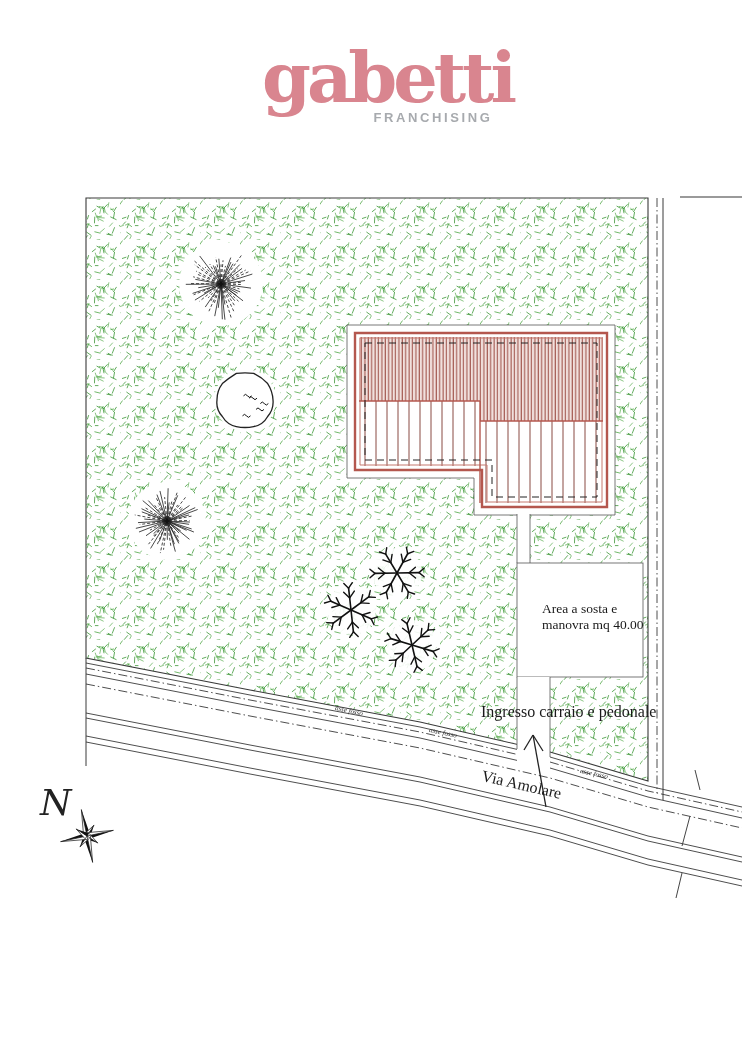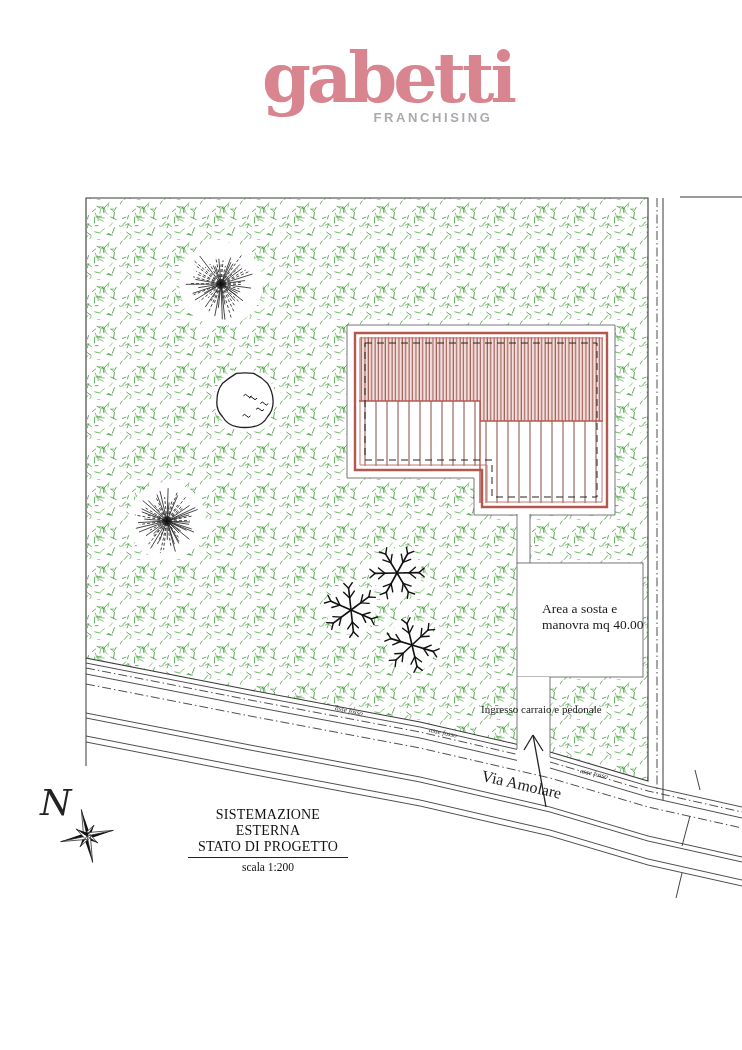--- a/index.html
+++ b/index.html
@@ -7,21 +7,21 @@
         font-family:"Liberation Serif", serif;}
   
   .logo-brand{position:absolute;left:262px;top:40px;width:240px;text-align:center;
     font-family:"DejaVu Serif", serif;font-weight:700;font-size:70px;line-height:76px;
     letter-spacing:-4px;}
   .logo-sub{position:absolute;left:372px;top:110px;width:122px;text-align:center;
     font-family:"Liberation Sans", sans-serif;font-size:13px;letter-spacing:2.6px;font-weight:700;}
   
   .lbl{position:absolute;color:#1a1a1a;white-space:nowrap;}
   .lbl-area{left:542px;top:601px;font-size:13.5px;line-height:16px;white-space:normal;width:120px;}
-  .lbl-ingresso{left:481px;top:703px;font-size:11px;}
+  .lbl-ingresso{left:481px;top:703px;font-size:16px;}
   .lbl-via{left:484px;top:767px;font-size:16px;transform:rotate(13deg);transform-origin:left top;}
   .lbl-fosso{font-size:7px;font-style:italic;color:#333;transform:rotate(12deg);transform-origin:left top;}
   .lbl-north{left:40px;top:782px;font-size:36px;font-style:italic;font-family:"DejaVu Serif",serif;color:#222;}
   
   .titleblock{position:absolute;left:183px;top:807px;width:170px;text-align:center;color:#111;}
   .titleblock .t1{font-size:14px;letter-spacing:0.2px;}
   .titleblock .t2{font-size:14px;letter-spacing:0.2px;}
   .titleblock .rule{width:160px;margin:2px auto 0;border-top:1.4px solid #222;height:0;}
   .titleblock .sc{font-size:11.5px;margin-top:3px;}
   svg{position:absolute;left:0;top:0;}
@@ -396,20 +396,14 @@
     <span>Area a sosta e</span><br>
     <span>manovra mq 40.00</span>
   </div>
   <div class="lbl lbl-ingresso">Ingresso carraio e pedonale</div>
   <div class="lbl lbl-via">Via Amolare</div>
   <div class="lbl lbl-fosso" style="left:336px;top:704px;">asse fosso</div>
   <div class="lbl lbl-fosso" style="left:430px;top:726px;">asse fosso</div>
   <div class="lbl lbl-fosso" style="left:581px;top:767px;">asse fosso</div>
   <div class="lbl lbl-north">N</div>
 
-  <div class="titleblock">
-    <div class="t1">SISTEMAZIONE ESTERNA</div>
-    <div class="t2">STATO DI PROGETTO</div>
-    <div class="rule"></div>
-    <div class="sc">scala 1:200</div>
-  </div>
 
 </div>
 
 </body></html>

